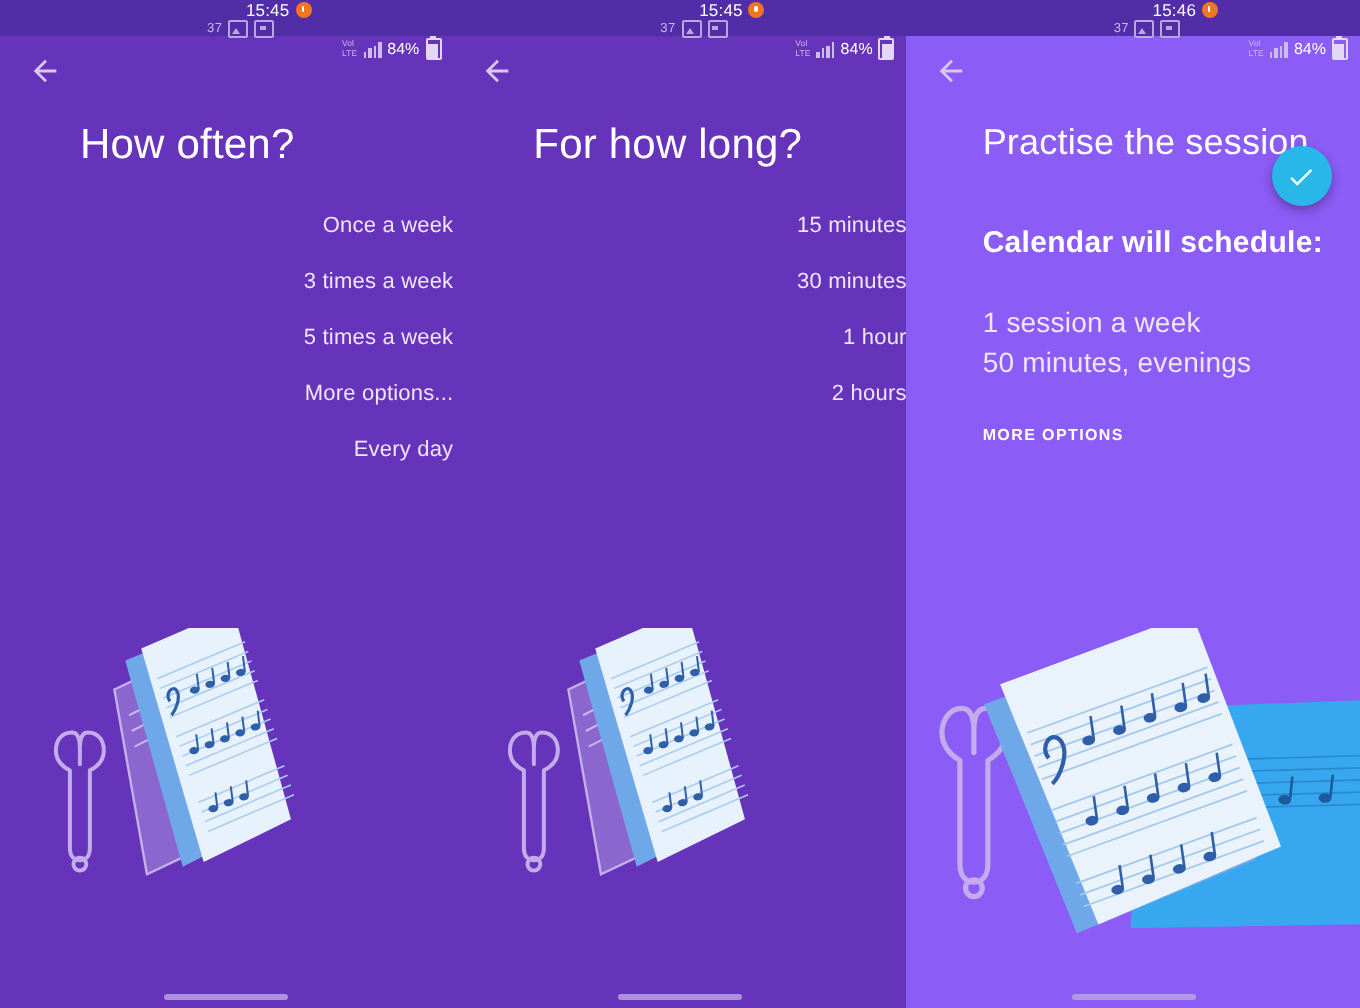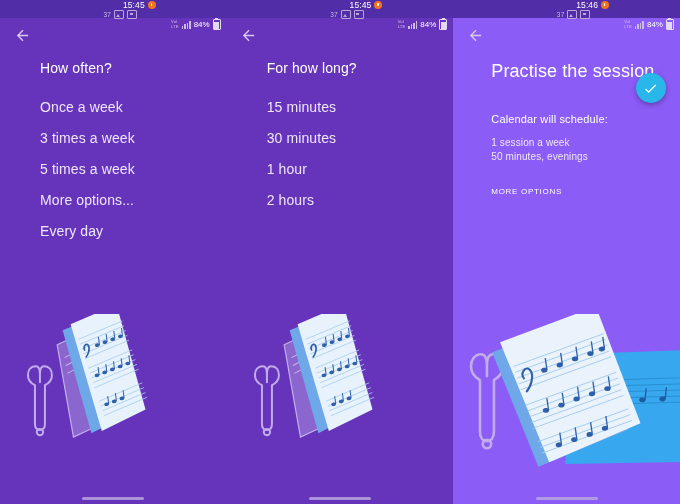--- a/index.html
+++ b/index.html
@@ -77,52 +77,52 @@
   .appbar{height:34px;display:flex;align-items:center;padding-left:10px;}
   .back-btn{
     width:24px;height:24px;display:flex;align-items:center;justify-content:center;
     cursor:pointer;
   }
   .back-btn svg{display:block;}
 
   
   .headline{
     margin:8px 0 0 40px;
-    font-size:14px;font-weight:400;color:#ffffff;
+    font-size:21px;font-weight:400;color:#ffffff;
     letter-spacing:.1px;line-height:1.25;
   }
   .s3 .headline{margin-left:38px;font-size:18px;}
 
   
   .options{margin:22px 0 0 40px;}
   .option{
-    font-size:14px;color:#efe6fb;line-height:1;
-    margin-bottom:17px;cursor:pointer;letter-spacing:.1px;
+    font-size:11px;color:#efe6fb;line-height:1;
+    margin-bottom:17px;cursor:pointer;letter-spacing:.1px;text-align:right;
   }
 
   
   .fab{
     position:absolute;right:14px;top:73px;
     width:30px;height:30px;border-radius:50%;
     background:#29b6e8;
     display:flex;align-items:center;justify-content:center;
     box-shadow:0 2px 5px rgba(30,10,60,.38);
     cursor:pointer;
   }
   .summary{margin:30px 0 0 38px;}
   .summary-label{
-    font-size:11px;font-weight:normal;color:#ffffff;
-    letter-spacing:.15px;margin-bottom:11px;
+    font-size:15px;font-weight:bold;color:#ffffff;
+    letter-spacing:.15px;margin-bottom:21px;
   }
   .summary-line{
-    font-size:10px;color:#efe6fb;line-height:1.45;letter-spacing:.1px;
+    font-size:14px;color:#efe6fb;line-height:1.45;letter-spacing:.1px;
   }
   .more-options{
     margin:22px 0 0 38px;
-    font-size:8px;font-weight:normal;color:#ffffff;
+    font-size:8px;font-weight:bold;color:#ffffff;
     letter-spacing:.7px;cursor:pointer;
   }
 
   
   .illus{position:absolute;bottom:0;left:0;width:100%;height:190px;pointer-events:none;}
   .illus svg{display:block;width:100%;height:100%;}
 
   
   .gesture{
     position:absolute;bottom:4px;left:50%;transform:translateX(-50%);

